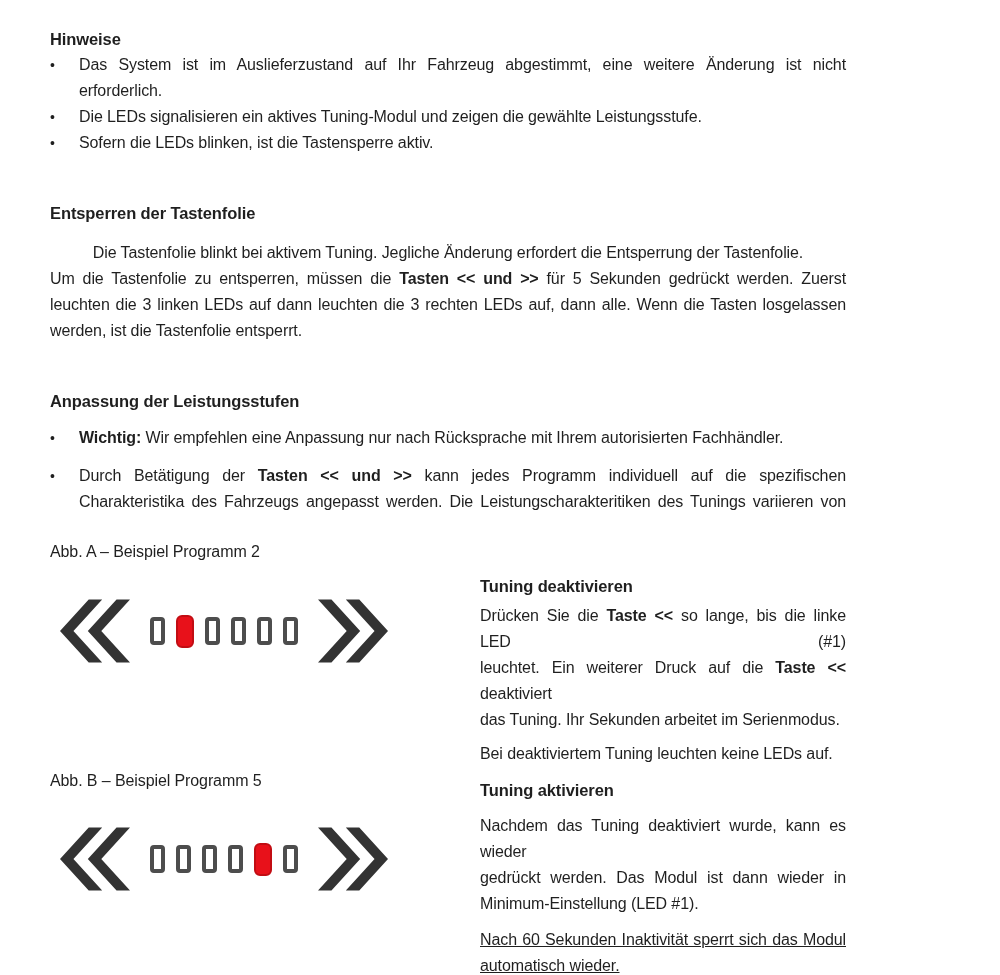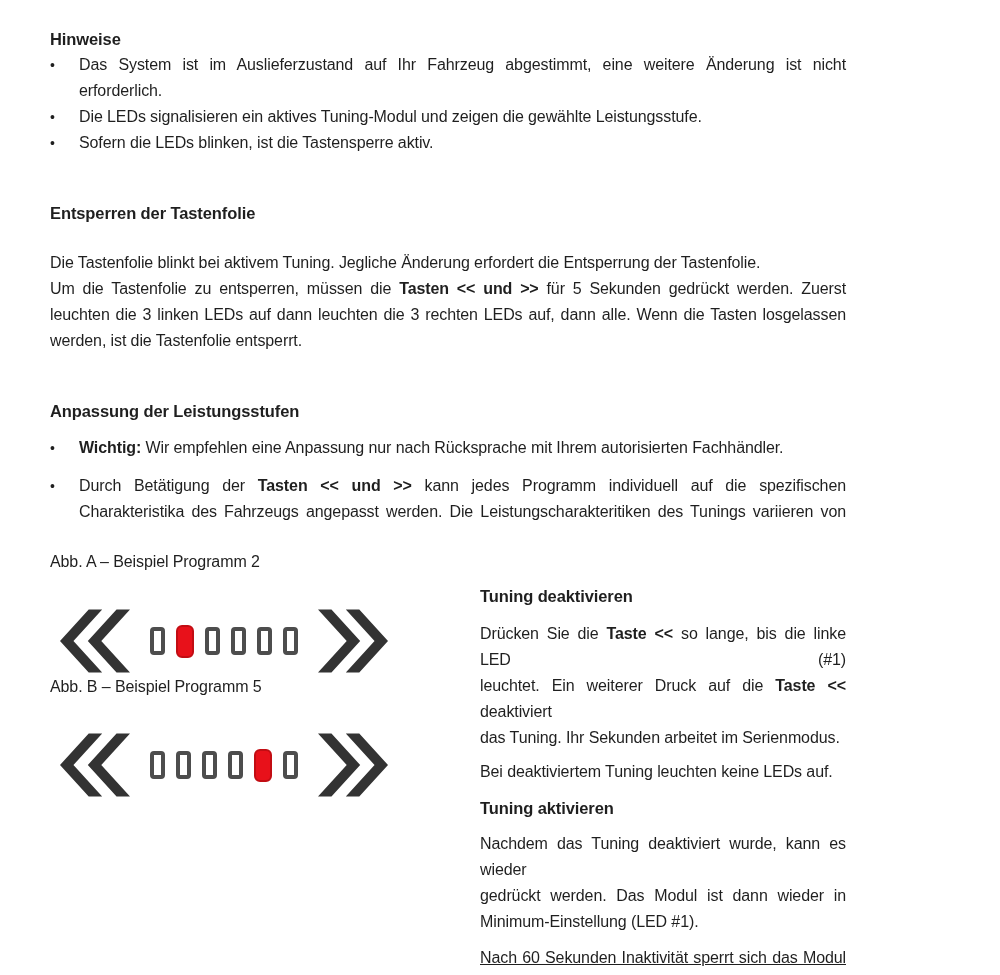--- a/index.html
+++ b/index.html
@@ -21,31 +21,31 @@
   .hd { font-weight: bold; font-size: 16.5px; line-height: 26px; margin: 0; }
   .tline { line-height: 26px; }
   .tline-j { text-align: justify; text-align-last: justify; }
   b { font-weight: bold; }
 
   .bullet-row { display: flex; }
   .bullet-marker { flex: none; width: 29px; line-height: 26px; font-size: 14px; }
   .bullet-body { flex: 1; min-width: 0; }
 
   .mt30 { margin-top: 44px; }
-  .mt14 { margin-top: 24px; }
+  .mt14 { margin-top: 14px; text-align: center; }
   .mt11 { margin-top: 11px; }
   .mt12 { margin-top: 12px; }
 
   
   .bottom { display: flex; margin-top: 24px; }
   .fig-col { flex: none; width: 430px; }
   .text-col { flex: 1; min-width: 0; }
 
   .fig-label { line-height: 26px; }
-  .fig-b-label { }
+  .fig-b-label { margin-top: 104px; }
 
   .ledbar { display: flex; align-items: center; gap: 20px; margin-left: 10px; }
   .fig-a-graphic { margin-top: 33px; }
   .fig-b-graphic { margin-top: 32px; }
 
   .chev { display: block; flex: none; }
   .chev polygon { fill: var(--chevron, #333); }
   .chev-right { transform: scaleX(-1); }
 
   .leds { display: flex; align-items: center; gap: 11px; }
@@ -57,21 +57,21 @@
     background: var(--led-fill, #fff);
   }
   .led-active {
     width: 18px; height: 33px;
     background: var(--led-active, #e8111a);
     border: 2px solid var(--led-active-border, #c20d13);
     border-radius: 6px;
   }
 
   .text-col .hd1 { margin-top: 34px; }
-  .text-col .p1 { margin-top: 12px; }
+  .text-col .p1 { margin-top: 4px; }
   .text-col .p2 { margin-top: 8px; }
   .text-col .hd2 { margin-top: 10px; }
   .text-col .p3 { margin-top: 10px; }
   .text-col .p4 { margin-top: 10px; text-decoration: underline; }
 </style>
 </head>
 <body>
 
 <div class="page">
 

